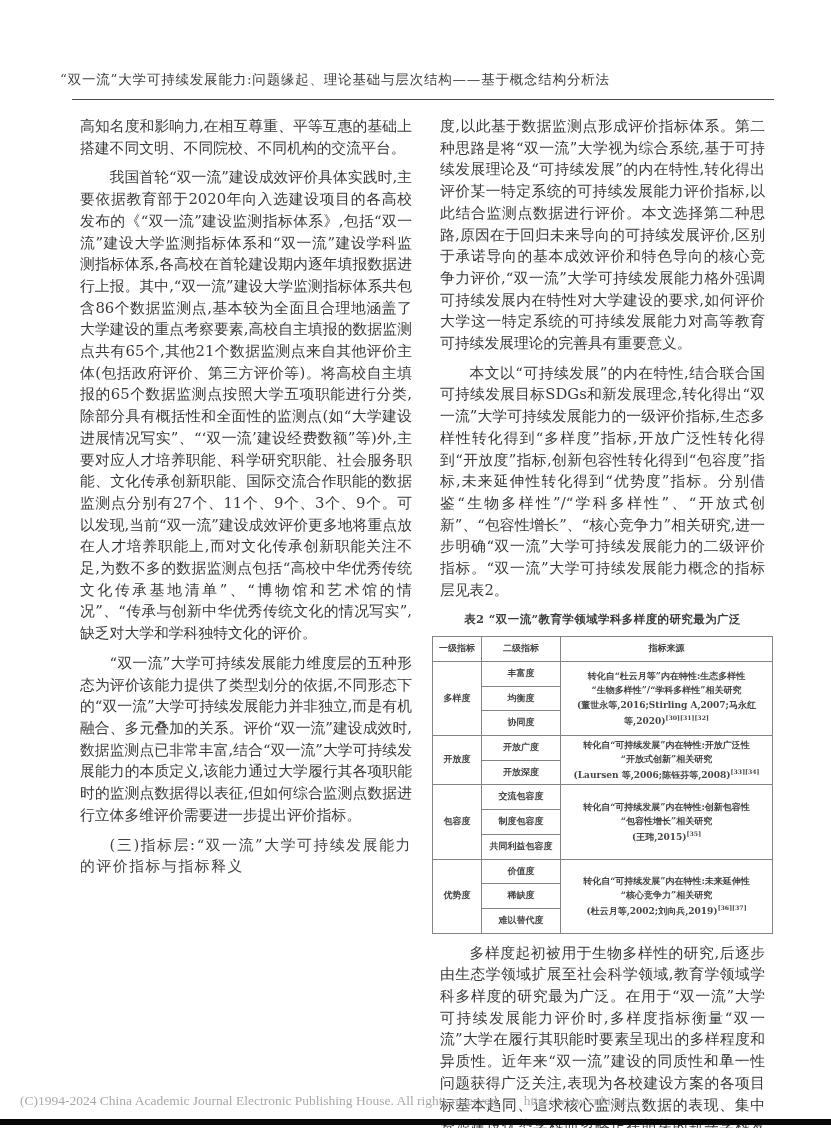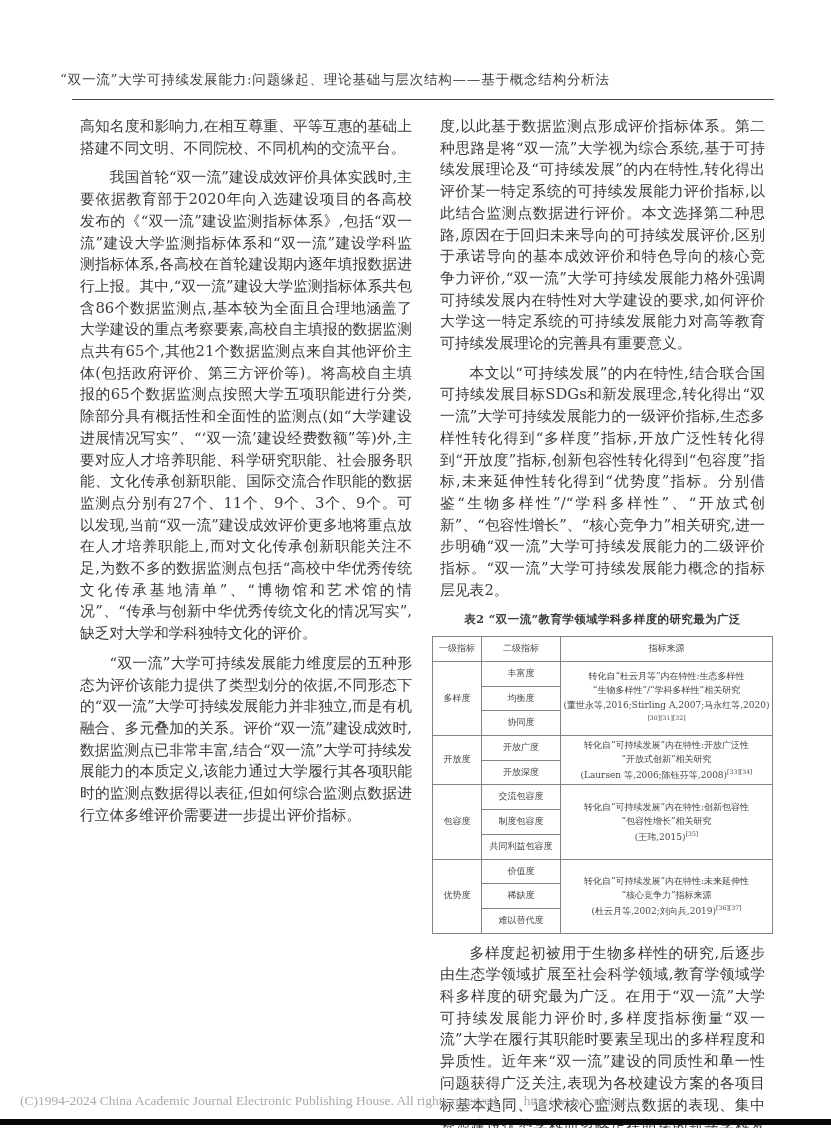--- a/index.html
+++ b/index.html
@@ -28,21 +28,21 @@
   .tbl-caption{
     font-size:11.5px;font-weight:bold;text-align:center;
     letter-spacing:0.4px;margin:9px 0 5px 0;color:#3c3c3c;
   }
   table.ind-table{
     width:100%;border-collapse:collapse;table-layout:fixed;
     font-size:9px;color:#464646;
   }
   table.ind-table td,table.ind-table th{
     border:1px solid #838383;text-align:center;vertical-align:middle;
-    padding:1px 2px;font-weight:normal;
+    padding:1px 2px;font-weight:bold;
   }
   table.ind-table th{height:15px;}
   table.ind-table td{height:15px;}
   col.c1{width:49px;} col.c2{width:79px;}
   td.src div{line-height:1.62;}
   td.src sup{font-size:6.2px;vertical-align:super;}
   .page-number{
     position:absolute;top:1052px;right:86px;
     font-size:14px;letter-spacing:2px;color:#4d5560;
   }
@@ -61,20 +61,21 @@
 
 <div>
 
   <div class="running-head">“双一流”大学可持续发展能力:问题缘起、理论基础与层次结构——基于概念结构分析法</div>
   <div class="head-rule"></div>
 
   <div class="col col-left" id="left-col">
       <p class="para">高知名度和影响力,在相互尊重、平等互惠的基础上搭建不同文明、不同院校、不同机构的交流平台。</p>
       <p class="para indent">我国首轮“双一流”建设成效评价具体实践时,主要依据教育部于2020年向入选建设项目的各高校发布的《“双一流”建设监测指标体系》,包括“双一流”建设大学监测指标体系和“双一流”建设学科监测指标体系,各高校在首轮建设期内逐年填报数据进行上报。其中,“双一流”建设大学监测指标体系共包含86个数据监测点,基本较为全面且合理地涵盖了大学建设的重点考察要素,高校自主填报的数据监测点共有65个,其他21个数据监测点来自其他评价主体(包括政府评价、第三方评价等)。将高校自主填报的65个数据监测点按照大学五项职能进行分类,除部分具有概括性和全面性的监测点(如“大学建设进展情况写实”、“‘双一流’建设经费数额”等)外,主要对应人才培养职能、科学研究职能、社会服务职能、文化传承创新职能、国际交流合作职能的数据监测点分别有27个、11个、9个、3个、9个。可以发现,当前“双一流”建设成效评价更多地将重点放在人才培养职能上,而对文化传承创新职能关注不足,为数不多的数据监测点包括“高校中华优秀传统文化传承基地清单”、“博物馆和艺术馆的情况”、“传承与创新中华优秀传统文化的情况写实”,缺乏对大学和学科独特文化的评价。</p>
       <p class="para indent">“双一流”大学可持续发展能力维度层的五种形态为评价该能力提供了类型划分的依据,不同形态下的“双一流”大学可持续发展能力并非独立,而是有机融合、多元叠加的关系。评价“双一流”建设成效时,数据监测点已非常丰富,结合“双一流”大学可持续发展能力的本质定义,该能力通过大学履行其各项职能时的监测点数据得以表征,但如何综合监测点数据进行立体多维评价需要进一步提出评价指标。</p>
+      <p class="para indent kai">(三)指标层:“双一流”大学可持续发展能力的评价指标与指标释义</p>
     </div>
 
   <div class="col col-right">
     <div id="right-col-top">
         <p class="para">度,以此基于数据监测点形成评价指标体系。第二种思路是将“双一流”大学视为综合系统,基于可持续发展理论及“可持续发展”的内在特性,转化得出评价某一特定系统的可持续发展能力评价指标,以此结合监测点数据进行评价。本文选择第二种思路,原因在于回归未来导向的可持续发展评价,区别于承诺导向的基本成效评价和特色导向的核心竞争力评价,“双一流”大学可持续发展能力格外强调可持续发展内在特性对大学建设的要求,如何评价大学这一特定系统的可持续发展能力对高等教育可持续发展理论的完善具有重要意义。</p>
         <p class="para indent">本文以“可持续发展”的内在特性,结合联合国可持续发展目标SDGs和新发展理念,转化得出“双一流”大学可持续发展能力的一级评价指标,生态多样性转化得到“多样度”指标,开放广泛性转化得到“开放度”指标,创新包容性转化得到“包容度”指标,未来延伸性转化得到“优势度”指标。分别借鉴“生物多样性”/“学科多样性”、“开放式创新”、“包容性增长”、“核心竞争力”相关研究,进一步明确“双一流”大学可持续发展能力的二级评价指标。“双一流”大学可持续发展能力概念的指标层见表2。</p>
       </div>
     <div class="tbl-caption">表2  “双一流”教育学领域学科多样度的研究最为广泛</div>
     <table class="ind-table">
       <colgroup>
@@ -130,21 +131,21 @@
             <td>制度包容度</td>
           </tr>
           <tr>
             <td>共同利益包容度</td>
           </tr>
           <tr>
             <td rowspan="3">优势度</td>
             <td>价值度</td>
             <td rowspan="3" class="src">
               <div>转化自“可持续发展”内在特性:未来延伸性</div>
-              <div>“核心竞争力”指标来源</div>
+              <div>“核心竞争力”相关研究</div>
               <div>(杜云月等,2002;刘向兵,2019)<sup>[36][37]</sup></div>
             </td>
           </tr>
           <tr>
             <td>稀缺度</td>
           </tr>
           <tr>
             <td>难以替代度</td>
           </tr>
         </tbody>

